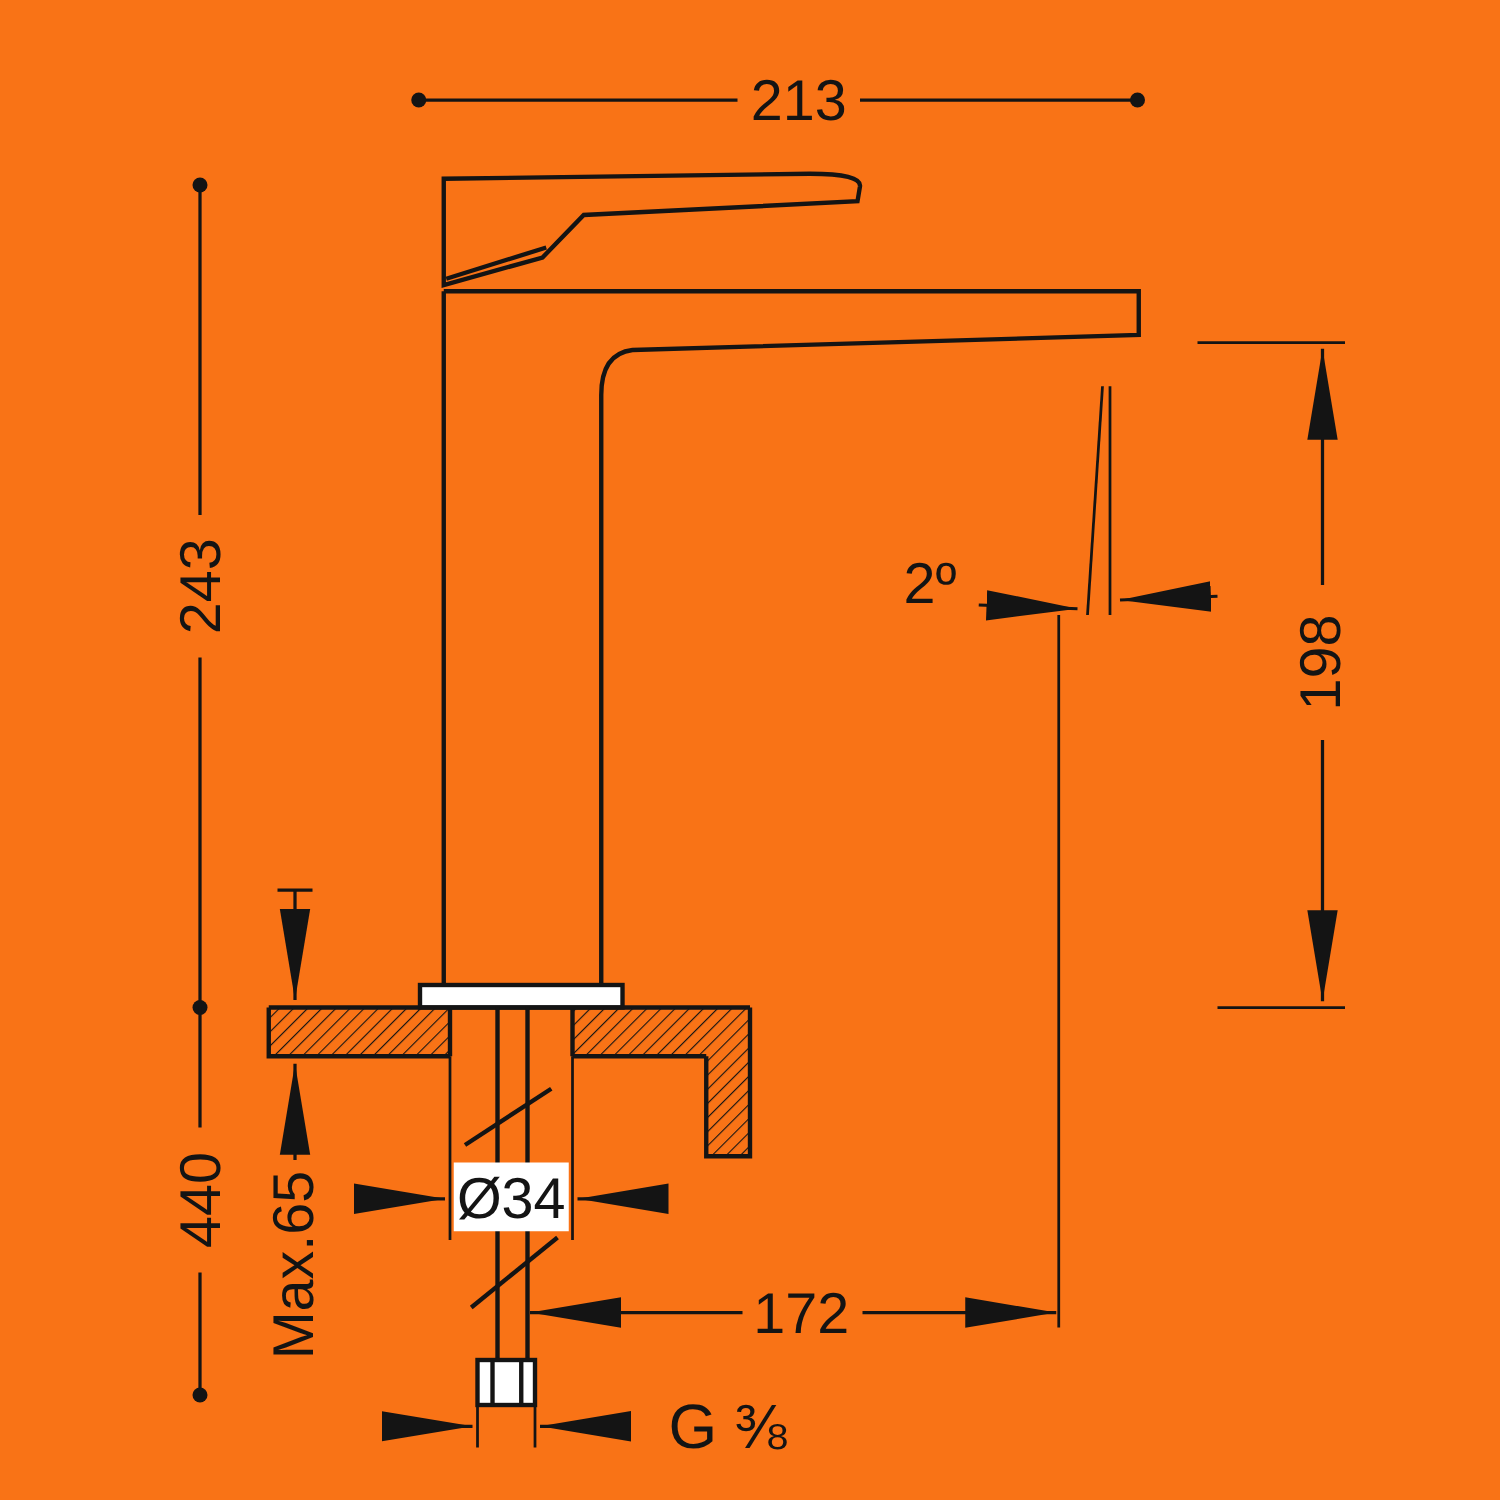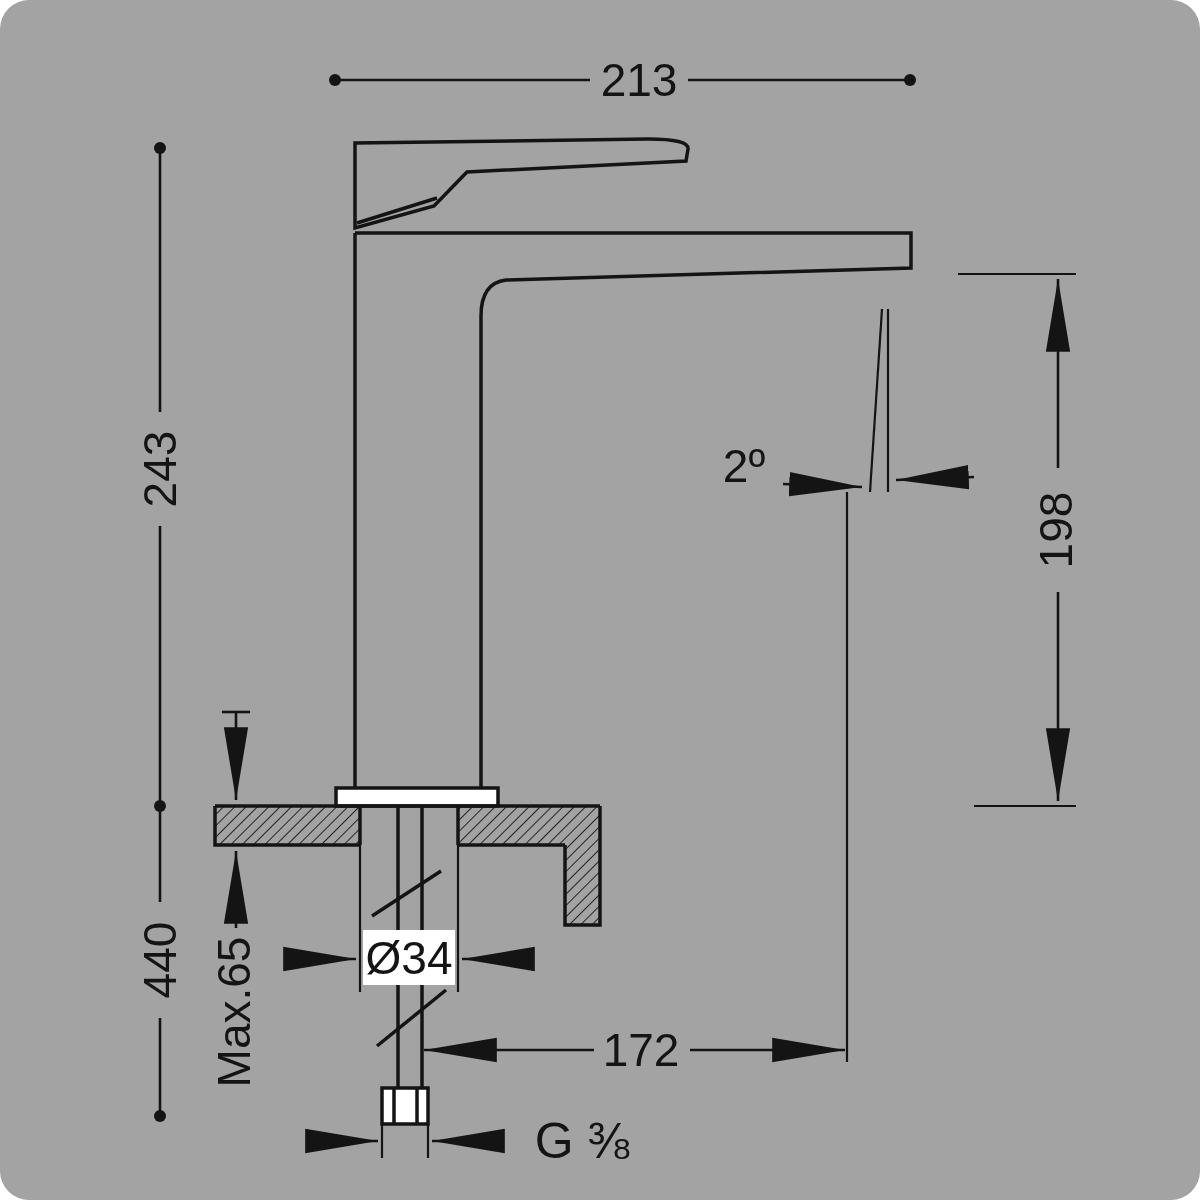--- a/index.html
+++ b/index.html
@@ -3,24 +3,23 @@
 <meta charset="utf-8">
 <style>
   html, body {
     margin: 0;
     padding: 0;
     background: #ffffff;
   }
   .canvas {
     width: 1200px;
     height: 1200px;
-    background: #a3a3a3;
+    background: #f97316;
     position: relative;
     font-family: "Liberation Sans", "DejaVu Sans", sans-serif;
-    border-radius: 29px;
   }
   svg { display: block; }
   .obj {
     fill: none;
     stroke: #141414;
     stroke-width: 3.5;
     stroke-linejoin: miter;
     stroke-linecap: butt;
   }
   .obj-fill {

